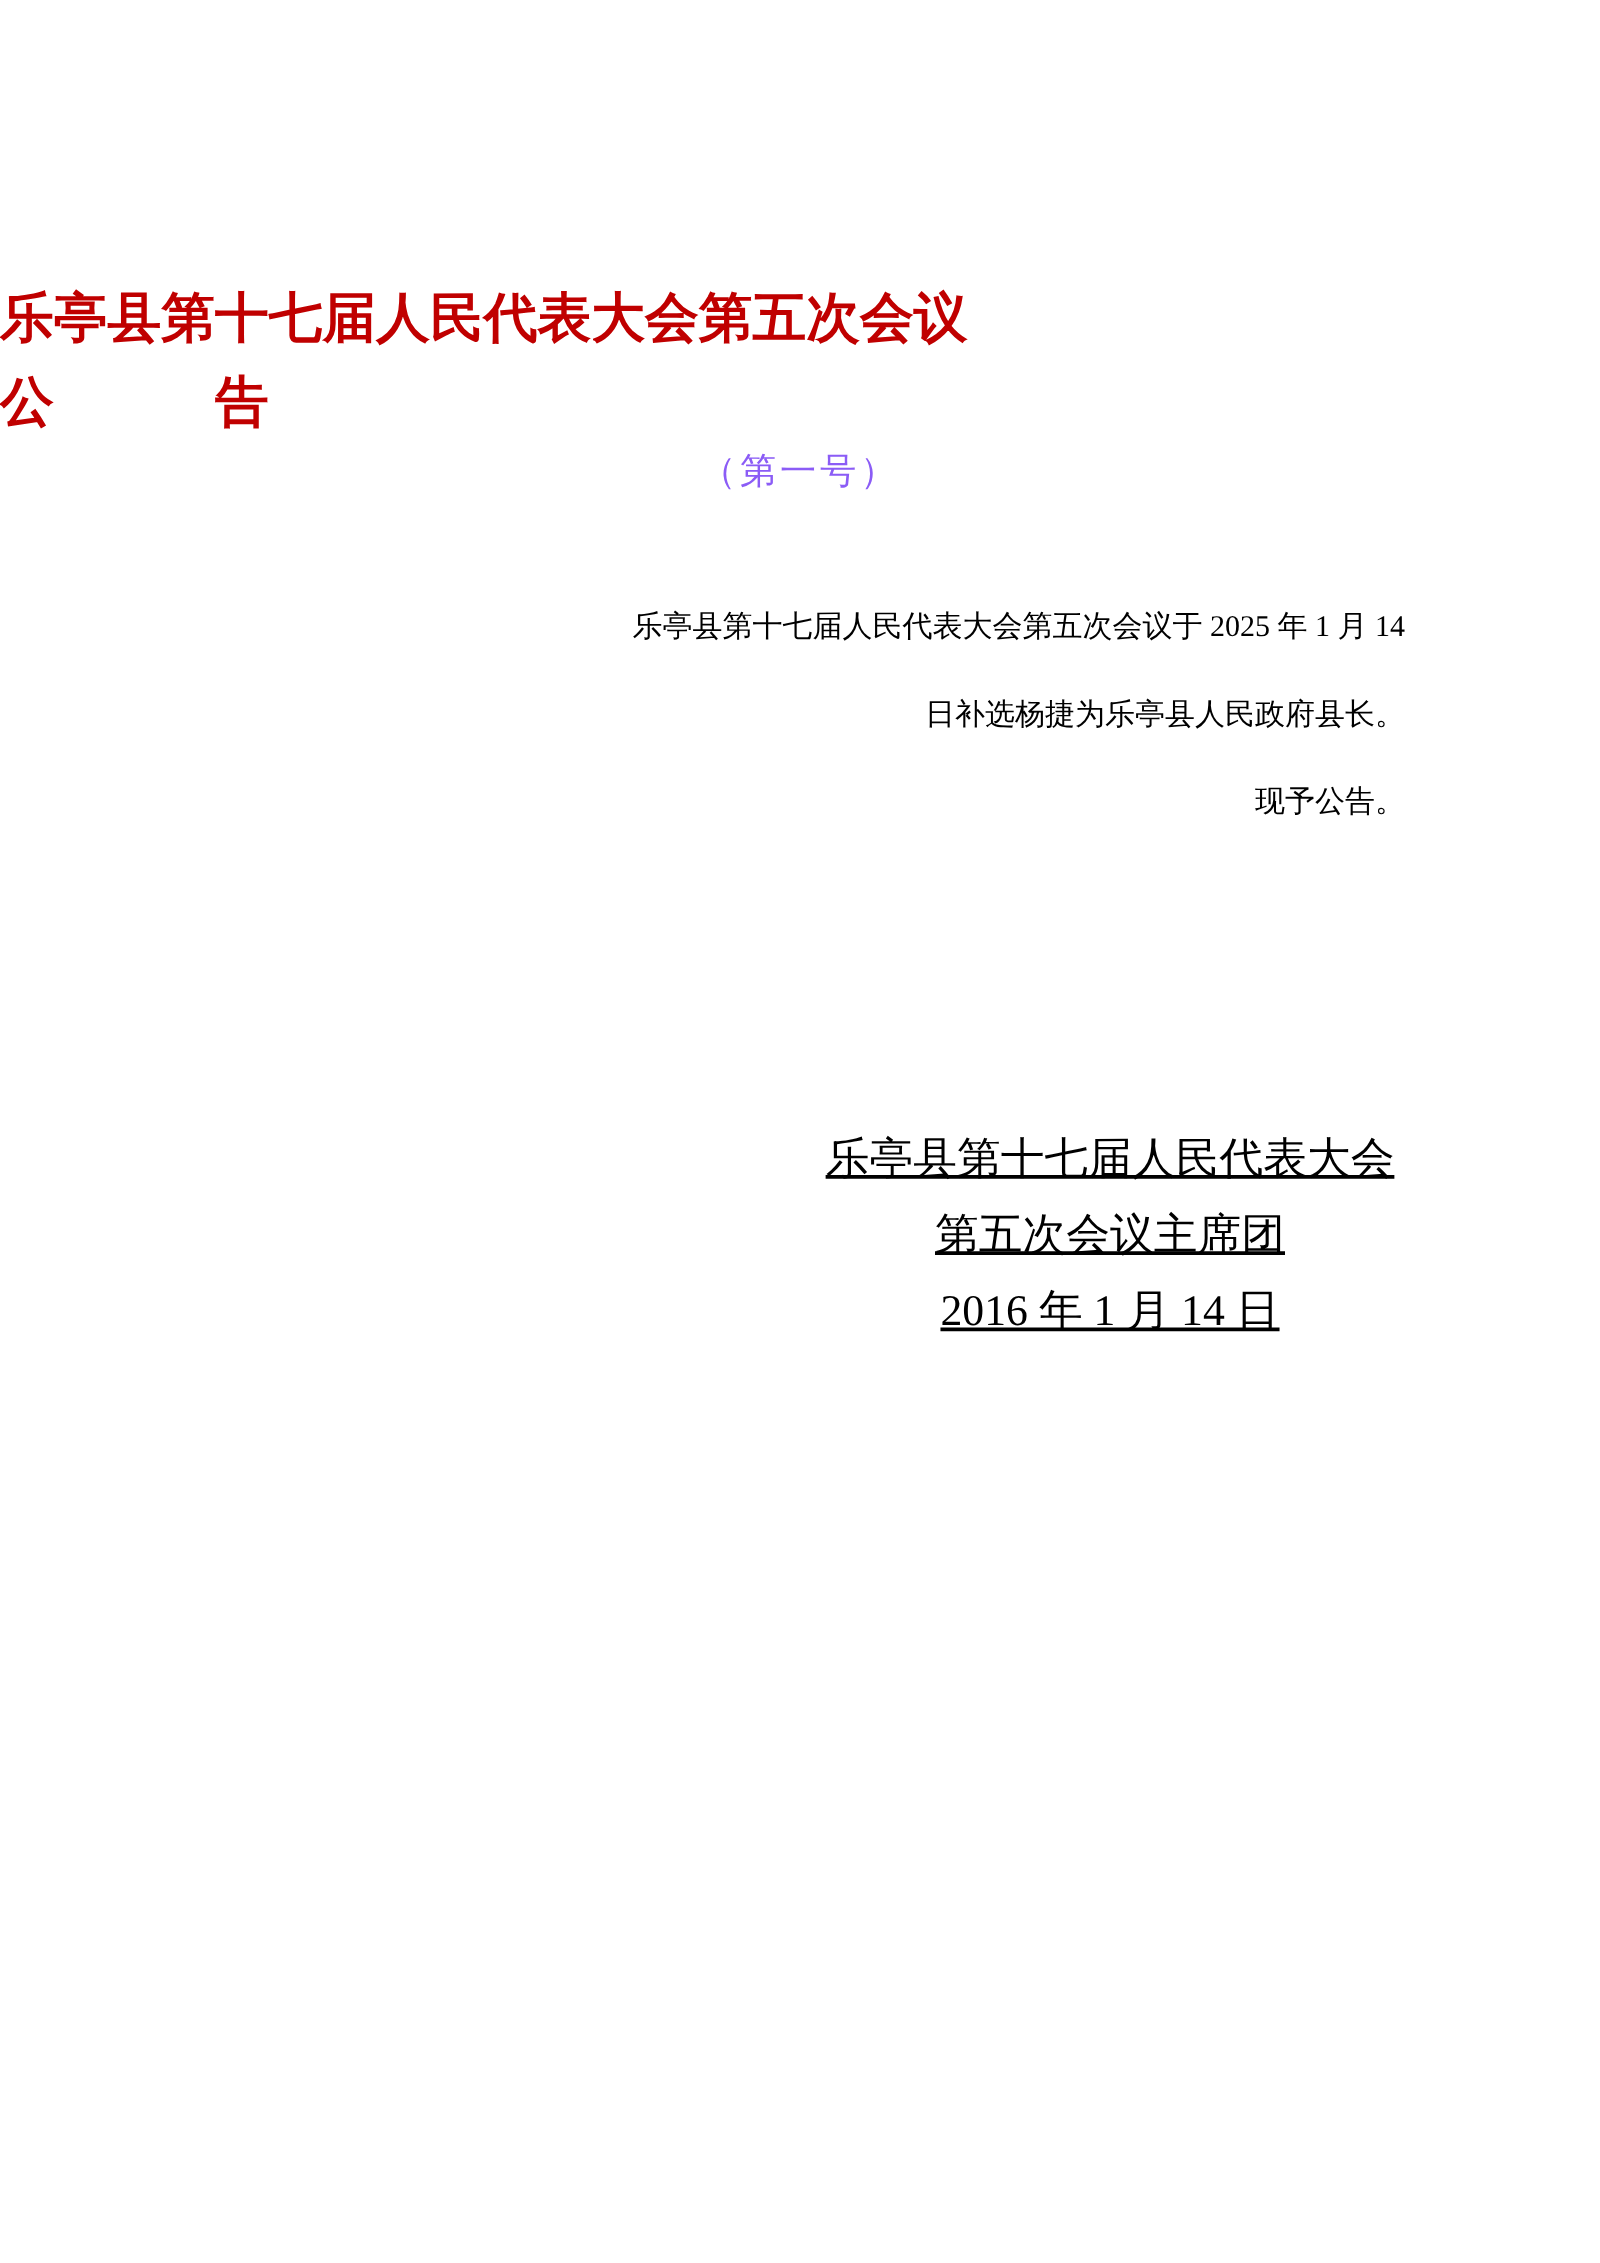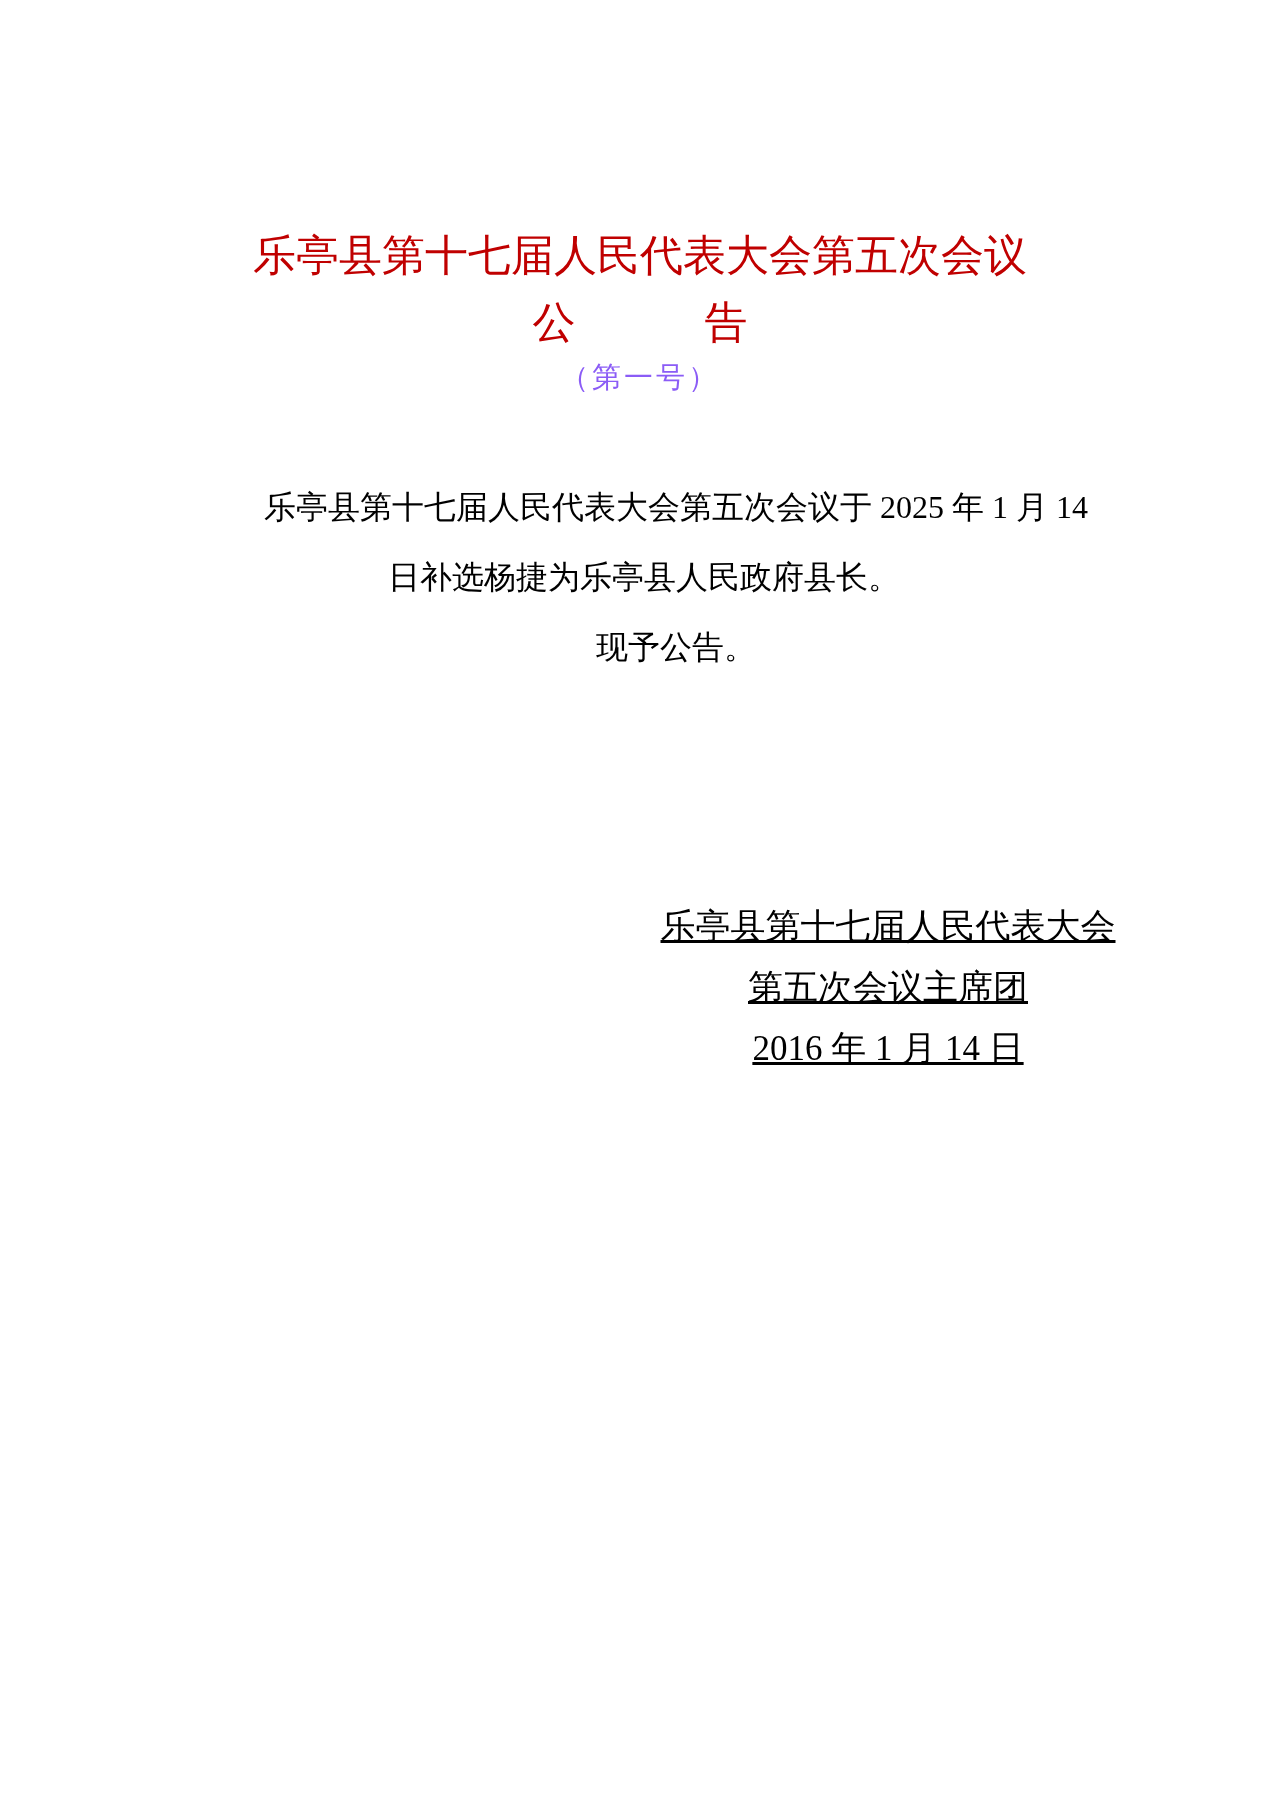--- a/index.html
+++ b/index.html
@@ -14,23 +14,23 @@
     background: #ffffff;
     overflow: hidden;
     font-family: "Liberation Serif", "DejaVu Serif", serif;
     color: #000000;
   }
   .title-line {
     position: absolute;
     left: 0;
     width: 1280px;
     margin: 0;
-    text-align: center;
+    text-align: left;
     color: #c00000;
-    font-weight: normal;
+    font-weight: bold;
     font-size: 43px;
     line-height: 1;
     letter-spacing: 0;
   }
   .title-line1 { top: 234px; }
   .title-line2 { top: 301px; white-space: pre; }
   .doc-number {
     position: absolute;
     top: 362px;
     left: 0;
@@ -40,24 +40,24 @@
     font-size: 29px;
     line-height: 1.1;
     letter-spacing: 3px;
     font-weight: normal;
   }
   .body-line {
     position: absolute;
     left: 164px;
     width: 960px;
     margin: 0;
-    font-size: 32px;
+    font-size: 24px;
     line-height: 1.25;
     color: #000000;
-    text-align: center;
+    text-align: right;
   }
   .indent { text-indent: 2em; }
   .bl-1 { top: 487px; }
   .bl-2 { top: 557px; }
   .bl-3 { top: 627px; }
   .signature {
     position: absolute;
     top: 896px;
     left: 638px;
     width: 500px;

